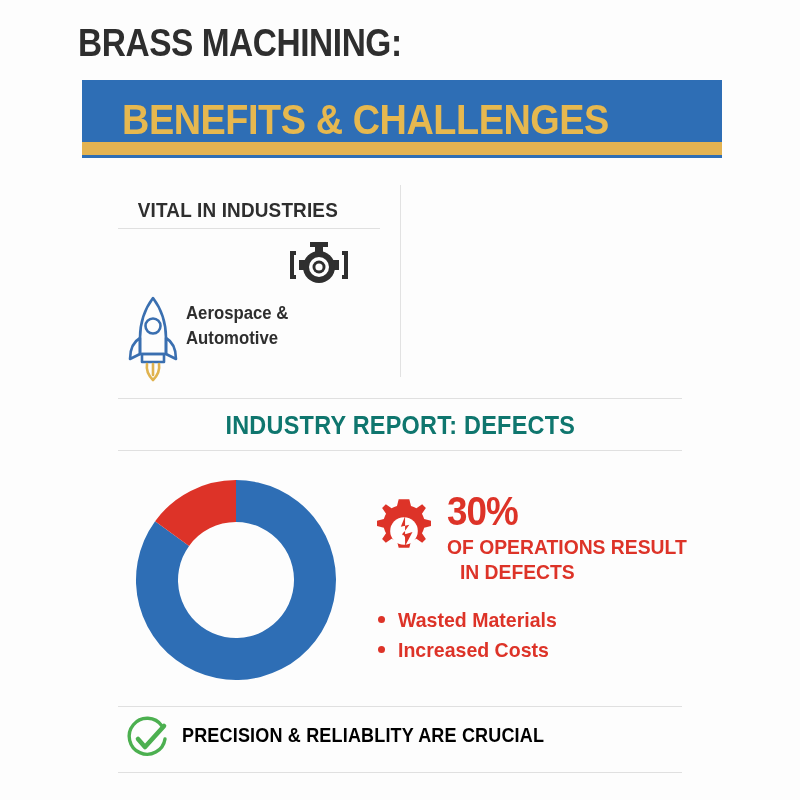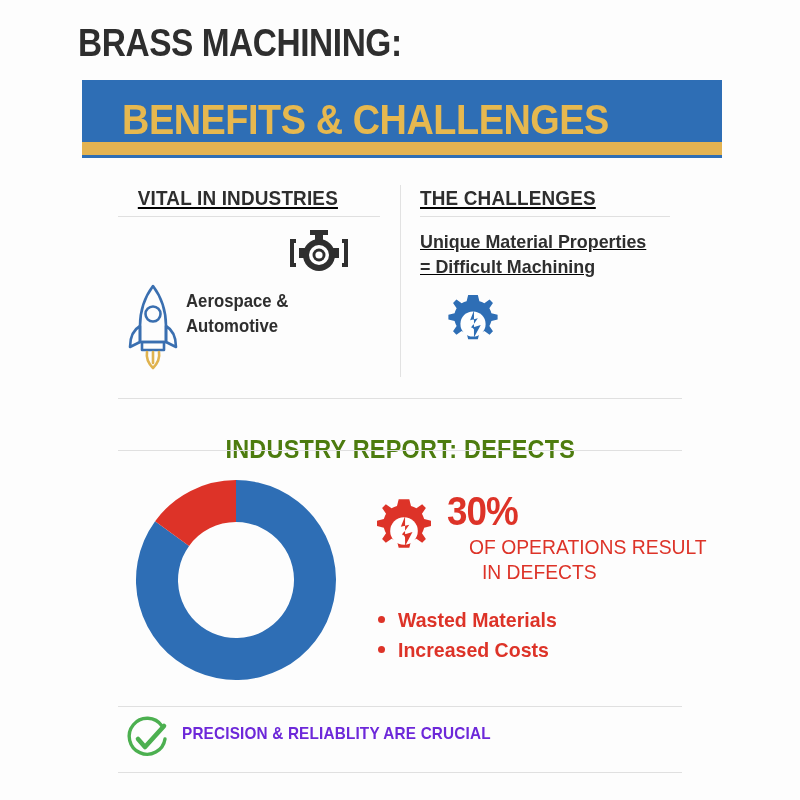--- a/index.html
+++ b/index.html
@@ -76,22 +76,21 @@
   .col-divider {
     position: absolute;
     left: 400px;
     top: 0px;
     width: 1px;
     height: 192px;
     background: #e2e2e2;
   }
   .col {
     position: absolute;
-    top: 0;
-    text-decoration: underline;
+    top: 12px;
   }
   .col-left  { left: 118px; width: 262px; }
   .col-right { left: 420px; width: 272px; }
 
   .col-head {
     font-size: 21px;
     font-weight: 700;
     color: #2e2e2e;
     letter-spacing: 0.2px;
     font-family: "Liberation Sans Narrow", "Liberation Sans", sans-serif;
@@ -165,24 +164,23 @@
     background: #e0e0e0;
   }
   .report-title {
     position: absolute;
     left: 0;
     top: 410px;
     width: 800px;
     text-align: center;
     font-size: 26px;
     font-weight: 700;
-    color: #4d7c0f;
+    color: #0f766e;
     letter-spacing: 0.3px;
     font-family: "Liberation Sans Narrow", "Liberation Sans", sans-serif;
-    margin-top: 24px;
   }
   .report-title span {
     display: inline-block;
     transform: scaleX(0.9);
   }
 
   
   .donut {
     position: absolute;
     left: 128px;
@@ -202,24 +200,24 @@
     font-size: 40px;
     font-weight: 700;
     color: #dd3328;
     line-height: 50px;
     font-family: "Liberation Sans Narrow", "Liberation Sans", sans-serif;
     letter-spacing: -1px;
   }
   .stat-num span { display:inline-block; transform: scaleX(0.92); transform-origin:left center;}
   .stat-sub {
     position: absolute;
-    left: 469px;
+    left: 447px;
     top: 534px;
     font-size: 21px;
-    font-weight: 400;
+    font-weight: 700;
     color: #dd3328;
     line-height: 25px;
     font-family: "Liberation Sans Narrow", "Liberation Sans", sans-serif;
     white-space: nowrap;
   }
   .stat-sub span { display:block; transform: scaleX(0.92); transform-origin:left center;}
   .stat-sub span.indent { padding-left: 14px; }
 
   .bullets {
     position: absolute;
@@ -255,23 +253,23 @@
   
   .check-icon {
     position: absolute;
     left: 124px;
     top: 716px;
   }
   .footer-text {
     position: absolute;
     left: 182px;
     top: 724px;
-    font-size: 17px;
-    font-weight: 700;
-    color: #6d28d9;
+    font-size: 20px;
+    font-weight: 700;
+    color: #000000;
     letter-spacing: 0.2px;
     font-family: "Liberation Sans Narrow", "Liberation Sans", sans-serif;
     white-space: nowrap;
   }
   .footer-text span { display:inline-block; transform: scaleX(0.9); transform-origin:left center;}
 </style>
 </head>
 <body>
 
 <div class="page">
@@ -330,43 +328,20 @@
           </svg>
         </div>
 
         <div class="rocket-label">
           <div>Aerospace &amp;</div>
           <div>Automotive</div>
         </div>
       </div>
     </div>
 
-    <div class="col col-right">
-      <div class="col-head">THE CHALLENGES</div>
-      <div class="col-rule"></div>
-
-      <div class="chal-text">
-        <div>Unique Material Properties</div>
-        <div>= Difficult Machining</div>
-      </div>
-
-      <div class="chal-gear">
-        <svg width="62" height="62" viewBox="0 0 64 64">
-          <g fill="#2e6eb5">
-            <path d="M32 2 l5 0 1.6 6.4 a24 24 0 0 1 5.1 2.1 l5.4-3.7 3.5 3.5 -3.7 5.4 a24 24 0 0 1 2.1 5.1 l6.4 1.6 0 5 -6.4 1.6 a24 24 0 0 1 -2.1 5.1 l3.7 5.4 -3.5 3.5 -5.4-3.7 a24 24 0 0 1 -5.1 2.1 l-1.6 6.4 -5 0"></path>
-          </g>
-          <g fill="#2e6eb5">
-            <path d="M32 2 l-5 0 -1.6 6.4 a24 24 0 0 0 -5.1 2.1 l-5.4-3.7 -3.5 3.5 3.7 5.4 a24 24 0 0 0 -2.1 5.1 l-6.4 1.6 0 5 6.4 1.6 a24 24 0 0 0 2.1 5.1 l-3.7 5.4 3.5 3.5 5.4-3.7 a24 24 0 0 0 5.1 2.1 l1.6 6.4 5 0"></path>
-          </g>
-          <circle cx="32" cy="32" r="13" fill="#ffffff"></circle>
-          <path d="M33 18 L29 28 L37 26 L30 36 L40 33 L33 46 L33 18 Z" fill="#2e6eb5"></path>
-          <path d="M31 34 q3 2 4 6" stroke="#2e6eb5" stroke-width="2" fill="none"></path>
-        </svg>
-      </div>
-    </div>
   </div>
 
   <div class="rule-full" style="top:398px;"></div>
   <div class="report-title">
     <span>INDUSTRY REPORT: DEFECTS</span>
   </div>
   <div class="rule-full" style="top:450px;"></div>
 
   <div class="donut">
     <svg width="216" height="216" viewBox="0 0 216 216">

